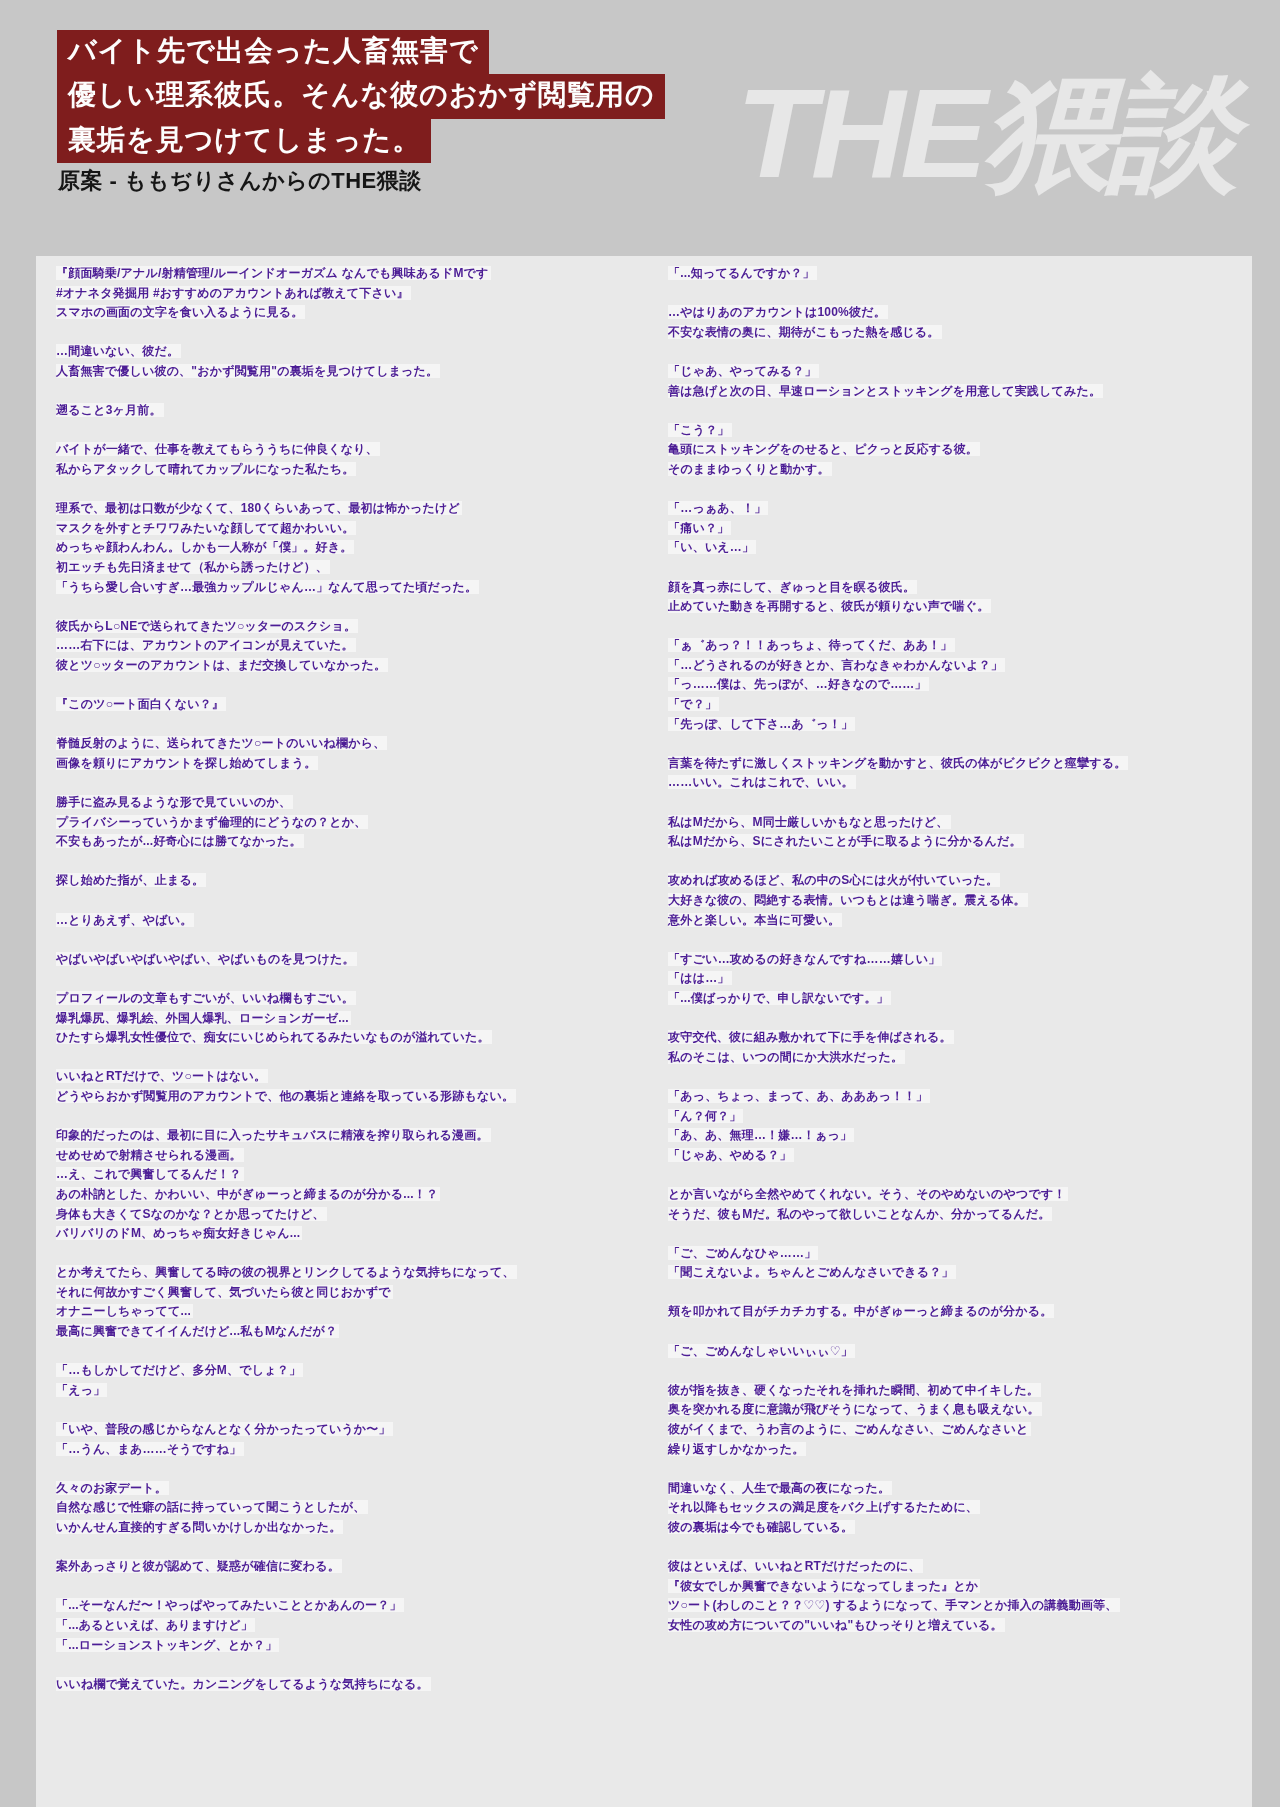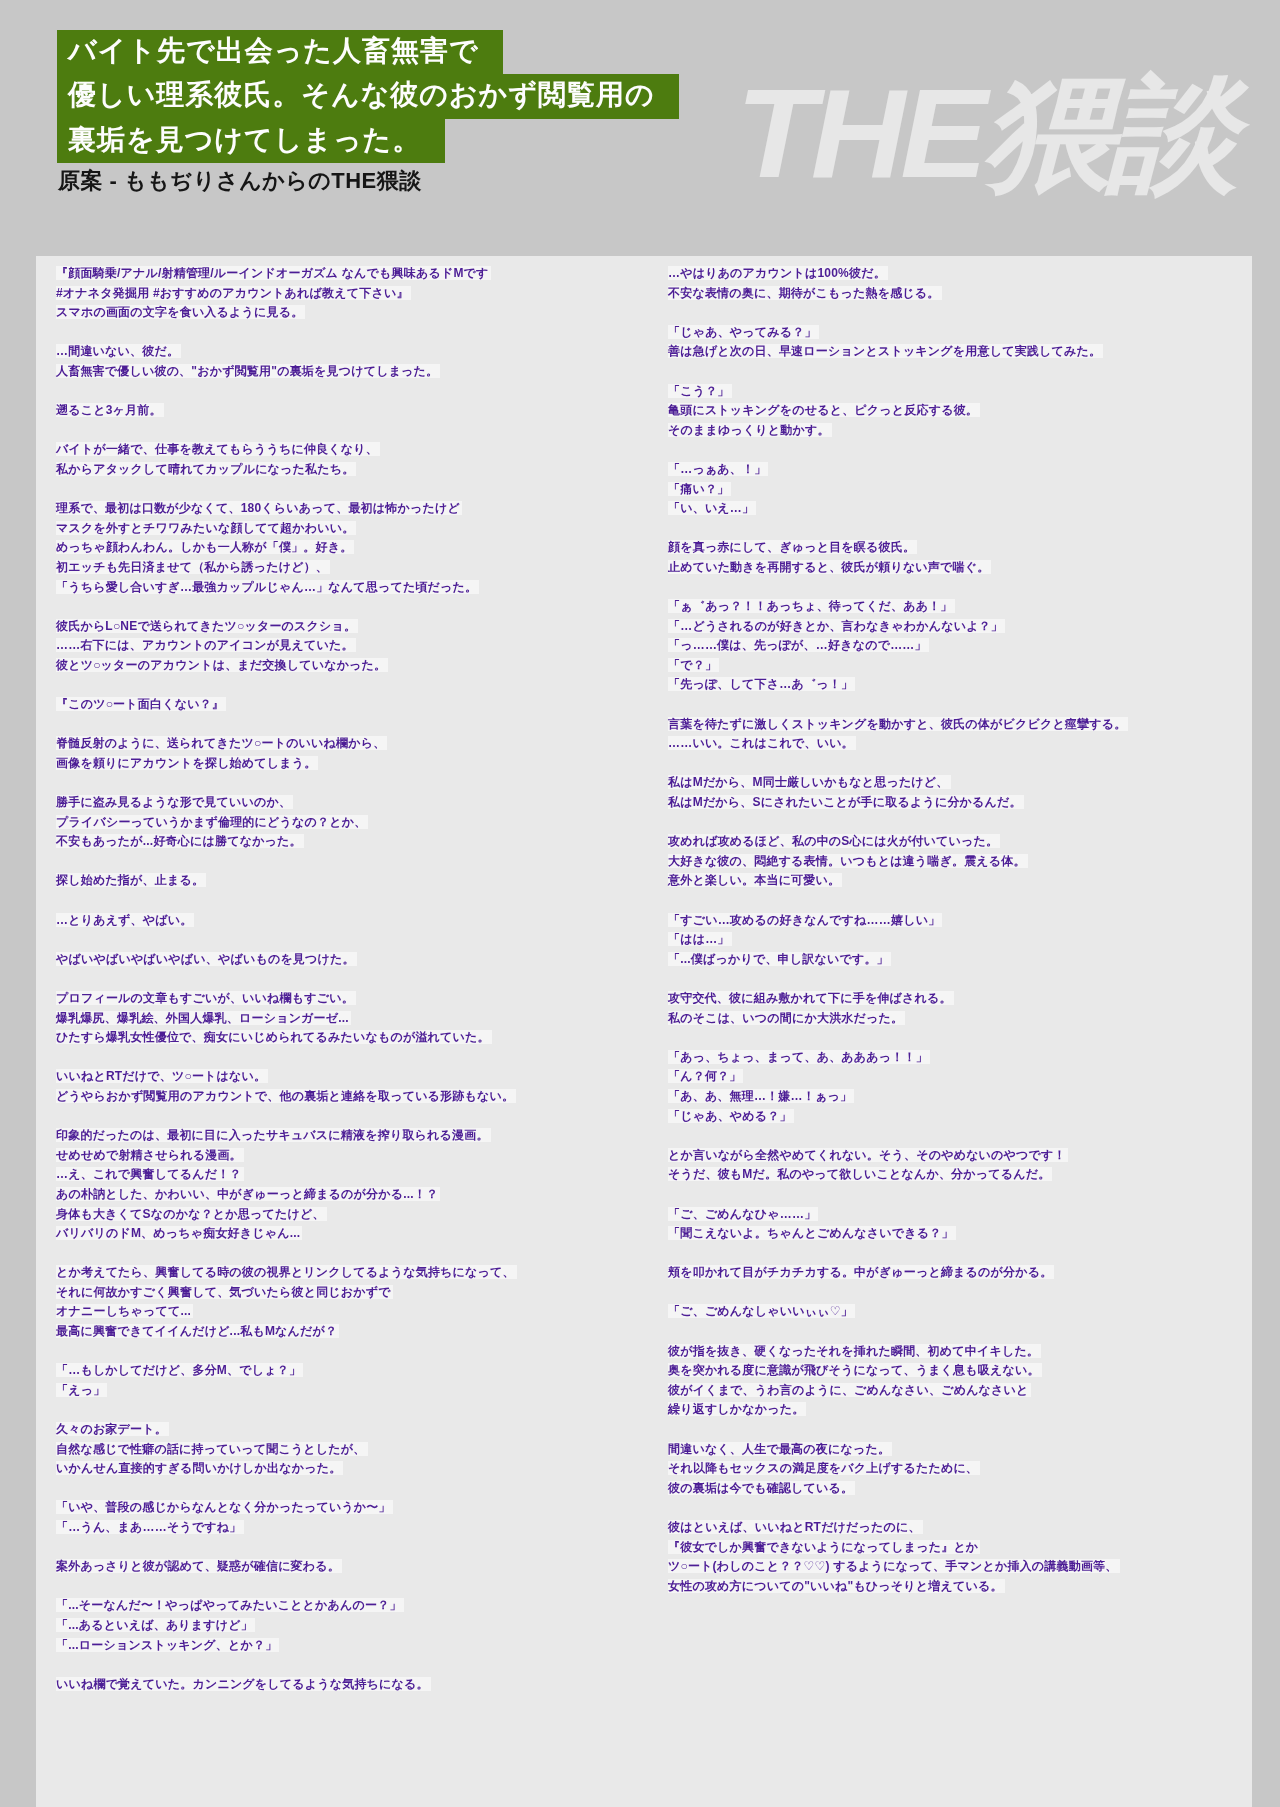--- a/index.html
+++ b/index.html
@@ -11,23 +11,23 @@
   
   .logo{
     position:absolute;top:58px;left:736px;
     font-size:126px;line-height:1.2;font-style:italic;font-weight:bold;
     color:#e7e7e7;letter-spacing:-5px;white-space:nowrap;
     transform:scaleX(1.04);transform-origin:left top;
   }
   
   .title-block{position:absolute;left:57px;top:30px;}
   .title-line{
-    display:table;background:#4d7c0f;color:#fdfdfd;
+    display:table;background:#7f1d1d;color:#fdfdfd;
     font-size:28px;font-weight:bold;line-height:1.12;
-    padding:5px 24px 8px 11px;letter-spacing:1px;white-space:nowrap;
+    padding:5px 10px 8px 11px;letter-spacing:1px;white-space:nowrap;
   }
   .byline{
     position:absolute;left:58px;top:166px;
     font-size:22px;font-weight:bold;color:#161616;letter-spacing:0.5px;
   }
   
   .panel{
     position:absolute;left:36px;top:256px;width:1216px;height:1551px;
     background:#e9e9e9;
   }
@@ -70,27 +70,28 @@
     <p class="para"><span class="ln">脊髄反射のように、送られてきたツ○ートのいいね欄から、</span><br><span class="ln">画像を頼りにアカウントを探し始めてしまう。</span></p>
     <p class="para"><span class="ln">勝手に盗み見るような形で見ていいのか、</span><br><span class="ln">プライバシーっていうかまず倫理的にどうなの？とか、</span><br><span class="ln">不安もあったが...好奇心には勝てなかった。</span></p>
     <p class="para"><span class="ln">探し始めた指が、止まる。</span></p>
     <p class="para"><span class="ln">…とりあえず、やばい。</span></p>
     <p class="para"><span class="ln">やばいやばいやばいやばい、やばいものを見つけた。</span></p>
     <p class="para"><span class="ln">プロフィールの文章もすごいが、いいね欄もすごい。</span><br><span class="ln">爆乳爆尻、爆乳絵、外国人爆乳、ローションガーゼ...</span><br><span class="ln">ひたすら爆乳女性優位で、痴女にいじめられてるみたいなものが溢れていた。</span></p>
     <p class="para"><span class="ln">いいねとRTだけで、ツ○ートはない。</span><br><span class="ln">どうやらおかず閲覧用のアカウントで、他の裏垢と連絡を取っている形跡もない。</span></p>
     <p class="para"><span class="ln">印象的だったのは、最初に目に入ったサキュバスに精液を搾り取られる漫画。</span><br><span class="ln">せめせめで射精させられる漫画。</span><br><span class="ln">…え、これで興奮してるんだ！？</span><br><span class="ln">あの朴訥とした、かわいい、中がぎゅーっと締まるのが分かる...！？</span><br><span class="ln">身体も大きくてSなのかな？とか思ってたけど、</span><br><span class="ln">バリバリのドM、めっちゃ痴女好きじゃん...</span></p>
     <p class="para"><span class="ln">とか考えてたら、興奮してる時の彼の視界とリンクしてるような気持ちになって、</span><br><span class="ln">それに何故かすごく興奮して、気づいたら彼と同じおかずで</span><br><span class="ln">オナニーしちゃってて...</span><br><span class="ln">最高に興奮できてイイんだけど...私もMなんだが？</span></p>
     <p class="para"><span class="ln">「…もしかしてだけど、多分M、でしょ？」</span><br><span class="ln">「えっ」</span></p>
+    <p class="para"><span class="ln">「いや、普段の感じからなんとなく分かったっていうか〜」</span><br><span class="ln">「…うん、まあ……そうですね」</span></p>
     <p class="para"><span class="ln">久々のお家デート。</span><br><span class="ln">自然な感じで性癖の話に持っていって聞こうとしたが、</span><br><span class="ln">いかんせん直接的すぎる問いかけしか出なかった。</span></p>
-    <p class="para"><span class="ln">「いや、普段の感じからなんとなく分かったっていうか〜」</span><br><span class="ln">「…うん、まあ……そうですね」</span></p>
     <p class="para"><span class="ln">案外あっさりと彼が認めて、疑惑が確信に変わる。</span></p>
     <p class="para"><span class="ln">「...そーなんだ〜！やっぱやってみたいこととかあんのー？」</span><br><span class="ln">「...あるといえば、ありますけど」</span><br><span class="ln">「...ローションストッキング、とか？」</span></p>
     <p class="para"><span class="ln">いいね欄で覚えていた。カンニングをしてるような気持ちになる。</span></p>
   </div>
 <div class="col col-right">
+    <p class="para"><span class="ln">「...知ってるんですか？」</span></p>
     <p class="para"><span class="ln">…やはりあのアカウントは100%彼だ。</span><br><span class="ln">不安な表情の奥に、期待がこもった熱を感じる。</span></p>
     <p class="para"><span class="ln">「じゃあ、やってみる？」</span><br><span class="ln">善は急げと次の日、早速ローションとストッキングを用意して実践してみた。</span></p>
     <p class="para"><span class="ln">「こう？」</span><br><span class="ln">亀頭にストッキングをのせると、ピクっと反応する彼。</span><br><span class="ln">そのままゆっくりと動かす。</span></p>
     <p class="para"><span class="ln">「…っぁあ、！」</span><br><span class="ln">「痛い？」</span><br><span class="ln">「い、いえ…」</span></p>
     <p class="para"><span class="ln">顔を真っ赤にして、ぎゅっと目を瞑る彼氏。</span><br><span class="ln">止めていた動きを再開すると、彼氏が頼りない声で喘ぐ。</span></p>
     <p class="para"><span class="ln">「ぁ゛あっ？！！あっちょ、待ってくだ、ああ！」</span><br><span class="ln">「…どうされるのが好きとか、言わなきゃわかんないよ？」</span><br><span class="ln">「っ……僕は、先っぽが、…好きなので……」</span><br><span class="ln">「で？」</span><br><span class="ln">「先っぽ、して下さ…あ゛っ！」</span></p>
     <p class="para"><span class="ln">言葉を待たずに激しくストッキングを動かすと、彼氏の体がビクビクと痙攣する。</span><br><span class="ln">……いい。これはこれで、いい。</span></p>
     <p class="para"><span class="ln">私はMだから、M同士厳しいかもなと思ったけど、</span><br><span class="ln">私はMだから、Sにされたいことが手に取るように分かるんだ。</span></p>
     <p class="para"><span class="ln">攻めれば攻めるほど、私の中のS心には火が付いていった。</span><br><span class="ln">大好きな彼の、悶絶する表情。いつもとは違う喘ぎ。震える体。</span><br><span class="ln">意外と楽しい。本当に可愛い。</span></p>
     <p class="para"><span class="ln">「すごい…攻めるの好きなんですね……嬉しい」</span><br><span class="ln">「はは…」</span><br><span class="ln">「...僕ばっかりで、申し訳ないです。」</span></p>

